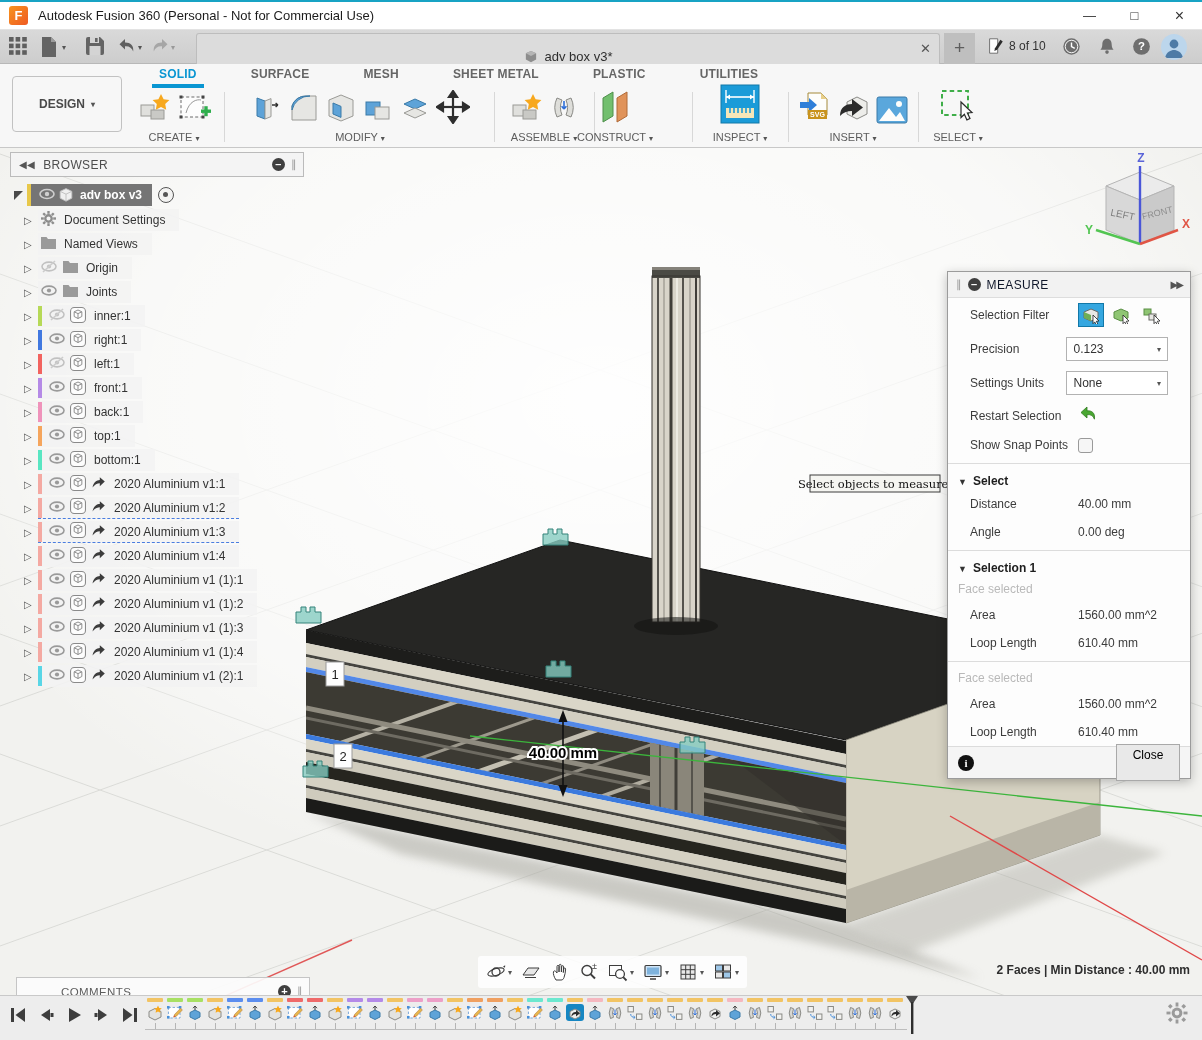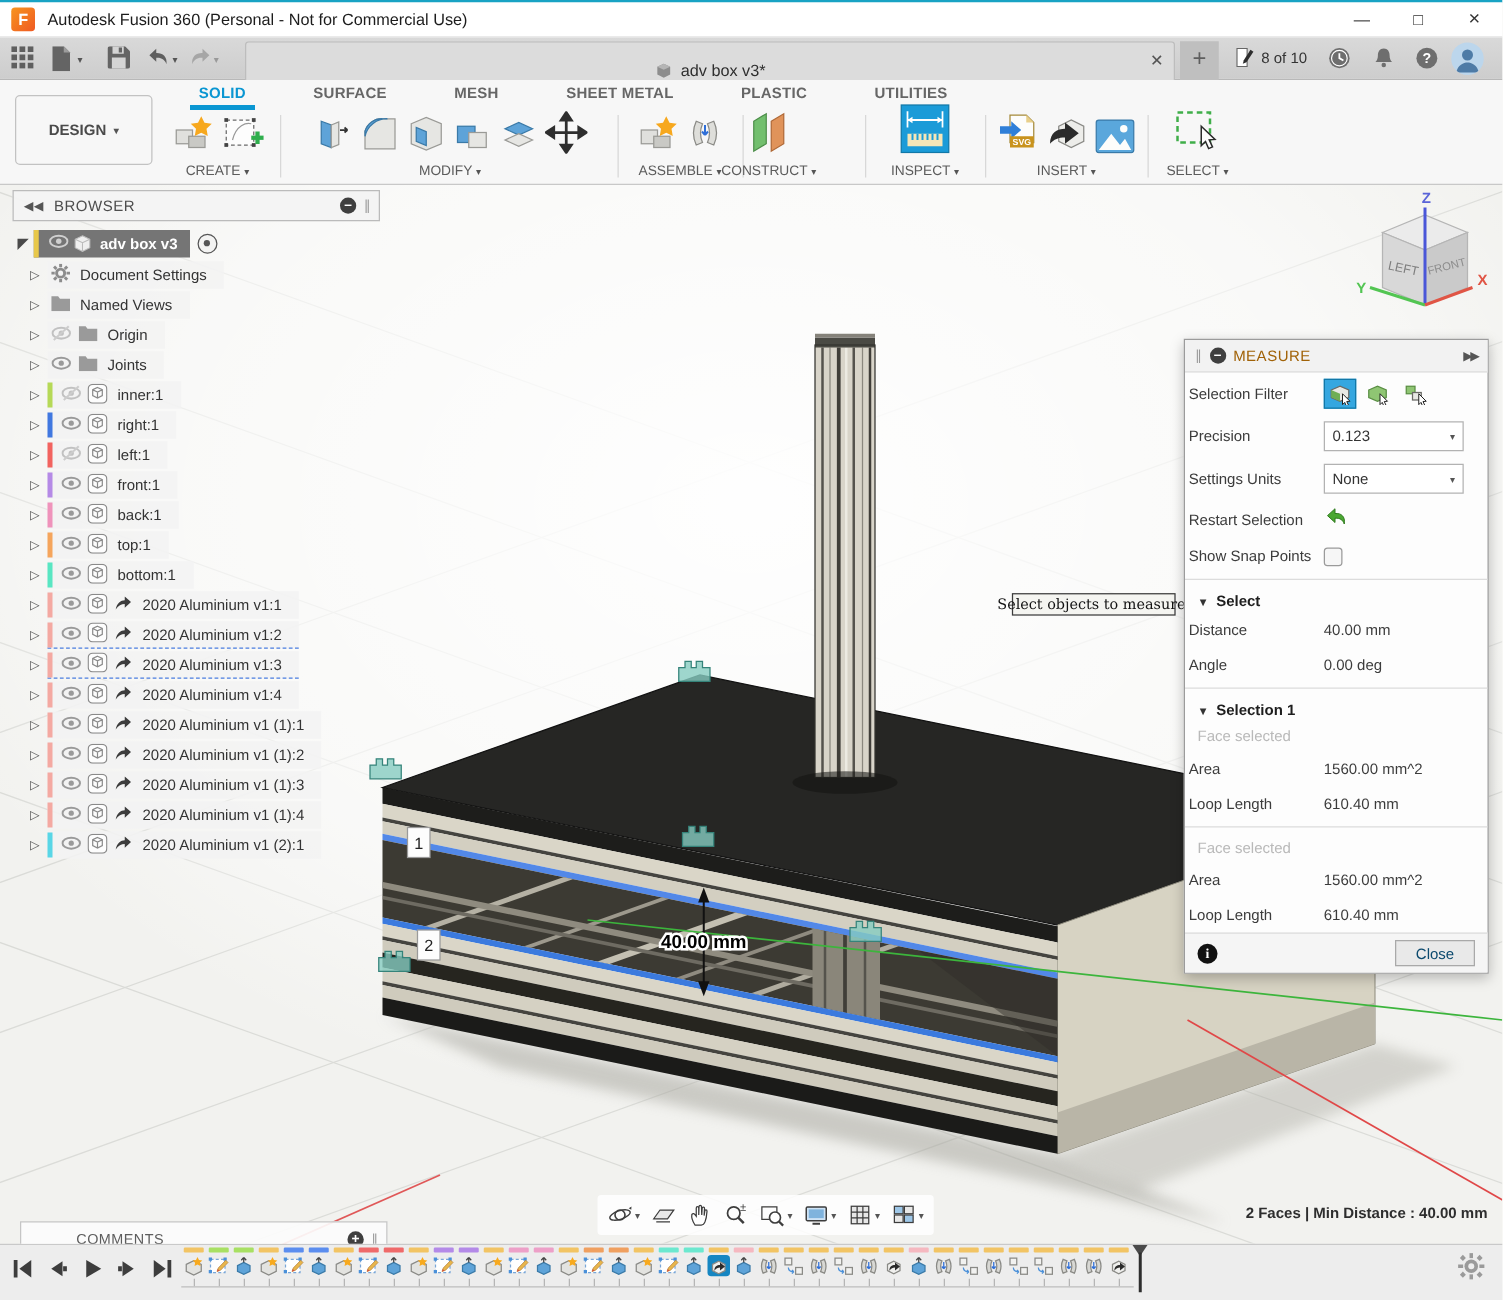--- a/index.html
+++ b/index.html
@@ -62,35 +62,35 @@
   #root-body { display:inline-flex; align-items:center; height:22px; background:#757575; padding:0 10px 0 0; }
   #root-colorbar { width:4px; height:22px; background:#e8c84a; margin-right:5px; }
   #root-label { color:#fff; font-weight:bold; font-size:12px; margin-left:6px; }
   #root-target { width:16px; height:16px; border-radius:50%; border:1.5px solid #555; margin-left:6px; position:relative; background:rgba(242,242,242,.9); }
   #root-target::after { content:""; position:absolute; left:4px; top:4px; width:5px; height:5px; border-radius:50%; background:#555; }
 
   
   #measure-panel { left:947px; top:123px; width:244px; background:#fdfdfd; border:1px solid #9b9b9b; box-shadow:0 3px 10px rgba(0,0,0,.25); z-index:6; font-size:12px; color:#333; }
   #measure-header { height:26px; background:#f2f2f2; border-bottom:1px solid #ddd; display:flex; align-items:center; padding:0 8px; gap:6px; }
   #measure-header .grip { color:#999; font-size:11px; }
-  #measure-title { letter-spacing:.4px; color:#a16207; }
+  #measure-title { letter-spacing:.4px; color:#0f172a; }
   #measure-expand { margin-left:auto; color:#555; font-size:10px; letter-spacing:-2px; }
-  .m-row { display:flex; align-items:center; padding:5px 3px; min-height:28px; }
+  .m-row { display:flex; align-items:center; padding:5px 22px; min-height:28px; }
   .m-label { width:108px; color:#3c3c3c; }
   .m-value { color:#3c3c3c; }
   .m-select { width:112px; height:24px; border:1px solid #b2b2b2; background:#fff; display:flex; align-items:center; padding:0 6px; justify-content:space-between; }
   .filter-btn { width:26px; height:24px; display:flex; align-items:center; justify-content:center; border:1px solid transparent; margin-right:4px; }
   .filter-btn.active { background:#35a7e0; border-color:#1278a8; }
   .m-divider { height:1px; background:#dcdcdc; margin:4px 0; }
   .m-section-h { font-weight:bold; padding:6px 10px 2px; color:#1e1e1e; }
   .m-section-h .tri { font-size:9px; margin-right:6px; color:#333; }
   .m-grey { color:#b9b9b9; padding:5px 10px; }
   #measure-footer { height:32px; border-top:1px solid #dcdcdc; background:#f5f5f5; display:flex; align-items:center; padding:0 10px; }
   #info-icon { width:16px; height:16px; border-radius:50%; background:#111; color:#fff; font-size:11px; font-weight:bold; text-align:center; line-height:16px; font-family:"Liberation Serif",serif; }
-  #close-btn { margin-left:auto; width:64px; height:21px; background:#e9e9e9; border:1px solid #a9a9a9; color:#0c4a6e; font-size:12px; text-align:center; line-height:21px; }
+  #close-btn { margin-left:auto; width:64px; height:37px; background:#e9e9e9; border:1px solid #a9a9a9; color:#000000; font-size:12px; text-align:center; line-height:21px; }
   #snap-checkbox { width:15px; height:15px; border:1px solid #9a9a9a; border-radius:3px; background:#f6f6f6; }
 
   
   #comments-bar { left:16px; top:809px; width:294px; height:29px; background:rgba(252,252,252,.92); border:1px solid #c5c5c5; display:flex; align-items:center; font-size:11.5px; color:#5d5d5d; letter-spacing:.4px; z-index:5;margin-top:20px; }
   #nav-cluster { left:478px; top:808px; height:32px; background:rgba(255,255,255,.85); border-radius:3px; display:flex; align-items:center; padding:0 8px; gap:9px; z-index:5; }
   .nav-ic { display:flex; align-items:center; gap:2px; }
   #status-text { right:12px; top:815px; font-size:12px; font-weight:bold; color:#2e2e2e; z-index:5; }
 
   
   #timeline { left:0; top:995px; width:1202px; height:45px; background:#ededed; border-top:1px solid #c9c9c9; }

